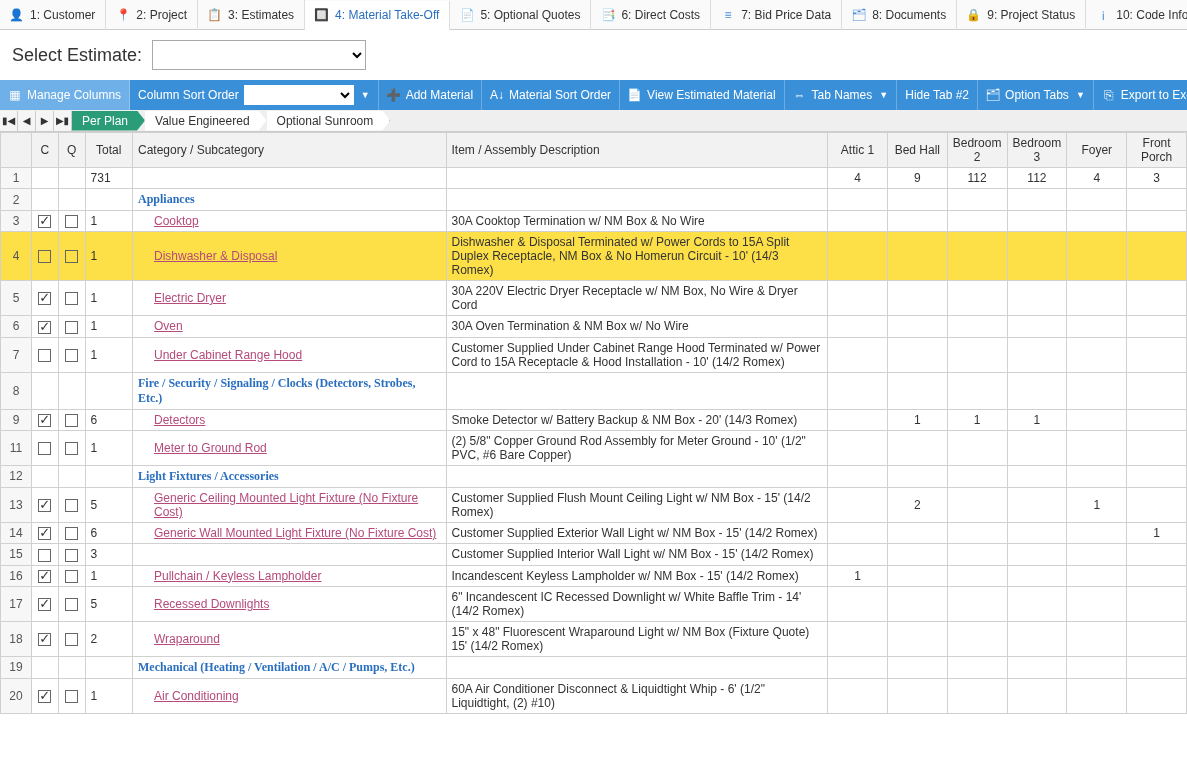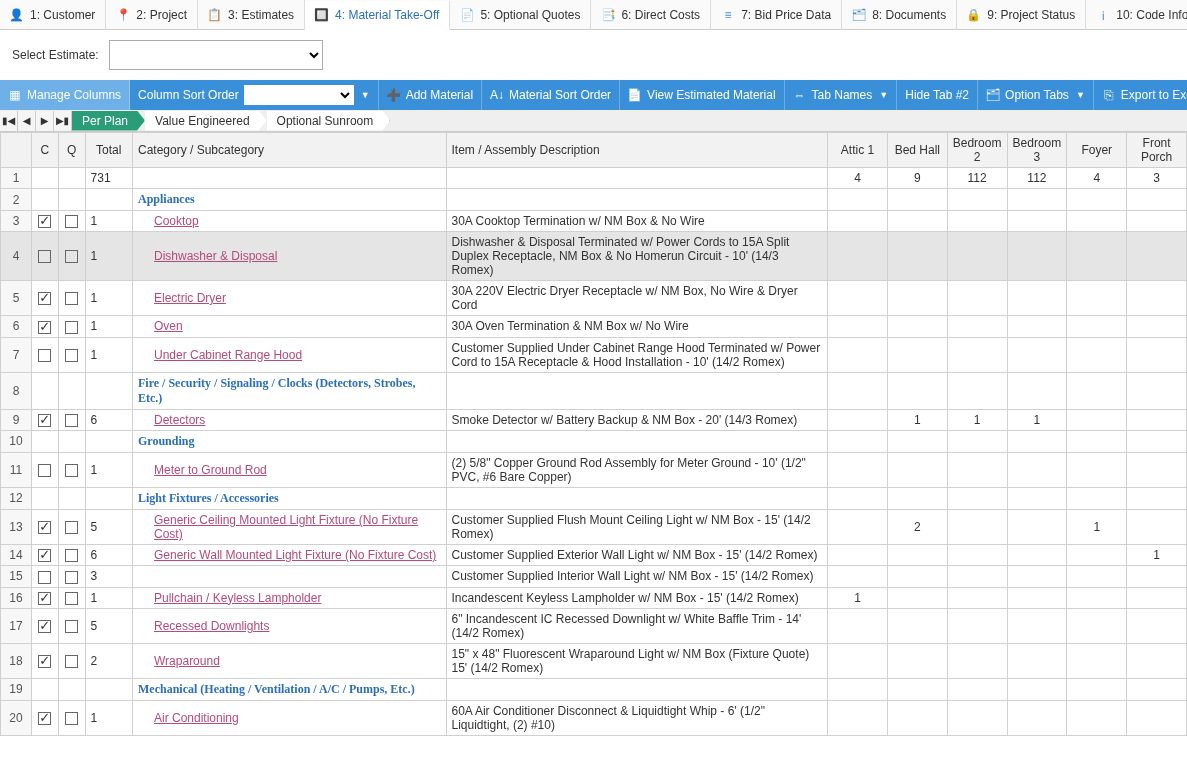--- a/index.html
+++ b/index.html
@@ -34,21 +34,21 @@
 .top-tab .icon { width: 14px; height: 14px; display: inline-flex; align-items: center; justify-content: center; color: #4b8fd8; }
 
 
 .selector-row {
   display: flex;
   align-items: center;
   padding: 10px 12px;
   gap: 10px;
   background: #fff;
 }
-.selector-row label { color: #333; font-size: 12px; }
+.selector-row label { color: #333; font-size: 18px; }
 .estimate-select {
   width: 214px;
   height: 22px;
   border: 1px solid #aaa;
   padding: 14px 6px;
   font-size: 12px;
   background: #fff;
 }
 
 
@@ -154,21 +154,21 @@
   position: relative;
   vertical-align: middle;
 }
 .checkbox.checked::after {
   content: "✓";
   position: absolute;
   top: -3px; left: 0;
   font-size: 13px;
   color: #333;
 }
-tr.highlight td { background: #e5e5e5; }
+tr.highlight td { background: #fde047; }
 tr.category-row td.cat-cell { color: #2a6fbf; font-weight: 600; font-family: Liberation Serif, serif; }
 .subcat { color: #b54b7a; padding-left: 16px; display: inline-block; text-decoration: underline; }
 td.num-cell { text-align: center; }
 </style>
 </head>
 <body>
 
 <div class="top-tabs" id="top-tabs">
     <div class="top-tab">
       <span class="icon">👤</span>
@@ -410,34 +410,20 @@
       <td class="col-total num-cell">6</td>
       <td class="col-cat"><span class="subcat">Detectors</span></td>
       <td class="col-item">Smoke Detector w/ Battery Backup &amp; NM Box - 20' (14/3 Romex)</td>
       <td class="col-val num-cell"></td>
           <td class="col-val num-cell">1</td>
           <td class="col-val num-cell">1</td>
           <td class="col-val num-cell">1</td>
           <td class="col-val num-cell"></td>
           <td class="col-val num-cell"></td>
         </tr>
-        <tr class="category-row">
-          <td class="col-num">10</td>
-      <td class="col-c"></td>
-          <td class="col-q"></td>
-          <td class="col-total"></td>
-      <td class="col-cat cat-cell" colspan="1">Grounding</td>
-      <td class="col-item"></td>
-      <td class="col-val"></td>
-          <td class="col-val"></td>
-          <td class="col-val"></td>
-          <td class="col-val"></td>
-          <td class="col-val"></td>
-          <td class="col-val"></td>
-        </tr>
         <tr>
           <td class="col-num">11</td>
       <td class="col-c"><span class="checkbox"></span></td>
       <td class="col-q"><span class="checkbox"></span></td>
       <td class="col-total num-cell">1</td>
       <td class="col-cat"><span class="subcat">Meter to Ground Rod</span></td>
       <td class="col-item">(2) 5/8" Copper Ground Rod Assembly for Meter Ground - 10' (1/2" PVC, #6 Bare Copper)</td>
       <td class="col-val num-cell"></td>
           <td class="col-val num-cell"></td>
           <td class="col-val num-cell"></td>

